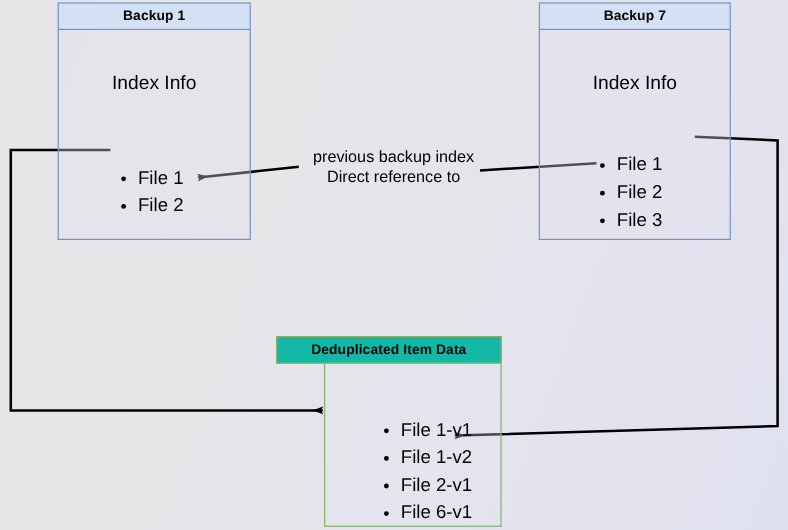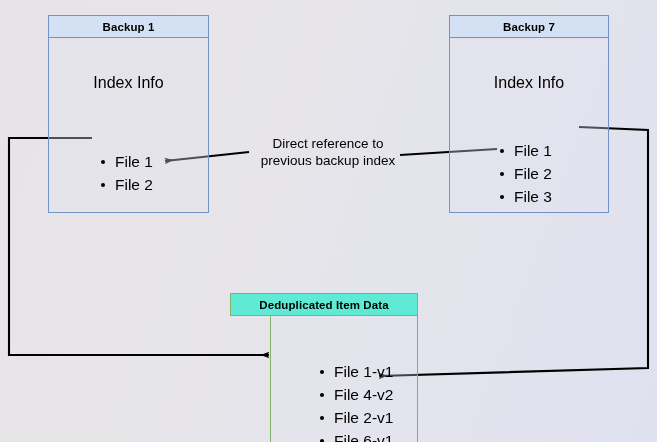--- a/index.html
+++ b/index.html
@@ -10,21 +10,21 @@
   body {
     width: 657px;
     height: 442px;
     font-family: "Liberation Sans", sans-serif;
     background: linear-gradient(110deg, #e6e4e6 0%, #e7e5e8 32%, #e4e4ec 62%, #e0e1f0 100%);
     overflow: hidden;
     position: relative;
   }
   #stage {
     position: absolute;
-    left: 0; top: 13px;
+    left: 0; top: 0;
     width: 657px;
     height: 369px;
   }
   
   .node {
     position: absolute;
     box-sizing: border-box;
     background: transparent;
   }
   .node .node-header {
@@ -55,21 +55,21 @@
     border: 1px solid #7293c8;
   }
   .node.blue .node-body {
     background: rgba(225,227,240,0.35);
     border: 1px solid #7293c8;
     border-top: none;
     padding-left: 23px;
   }
   
   .node.green .node-header {
-    background: #5eead4;
+    background: #14b8a6;
     border: 1px solid #82b366;
   }
   .node.green .node-body {
     background: rgba(226,228,240,0.30);
     border: 1px solid #82b366;
     border-top: none;
     margin-left: 40px;
   }
   .index-label {
     position: absolute;
@@ -173,25 +173,25 @@
     </div>
   </div>
 
   <div class="node green" style="left:230px; top:280px; width:188px; height:159px;">
     <div class="node-header">
       <span>Deduplicated Item Data</span>
     </div>
     <div class="node-body">
       <ul class="file-list" style="left:47px; top:44px;">
         <li>File 1-v1</li>
-        <li>File 4-v2</li>
+        <li>File 1-v2</li>
         <li>File 2-v1</li>
         <li>File 6-v1</li>
       </ul>
     </div>
   </div>
 
   <div class="caption" style="left:248px; top:122px; width:160px;">
+    <div>previous backup index</div>
     <div>Direct reference to</div>
-    <div>previous backup index</div>
   </div>
 
 </div>
 
 </body></html>

